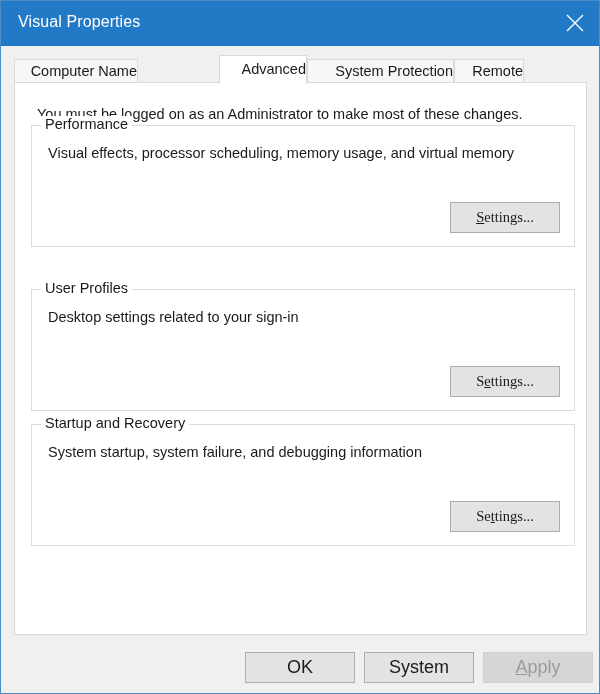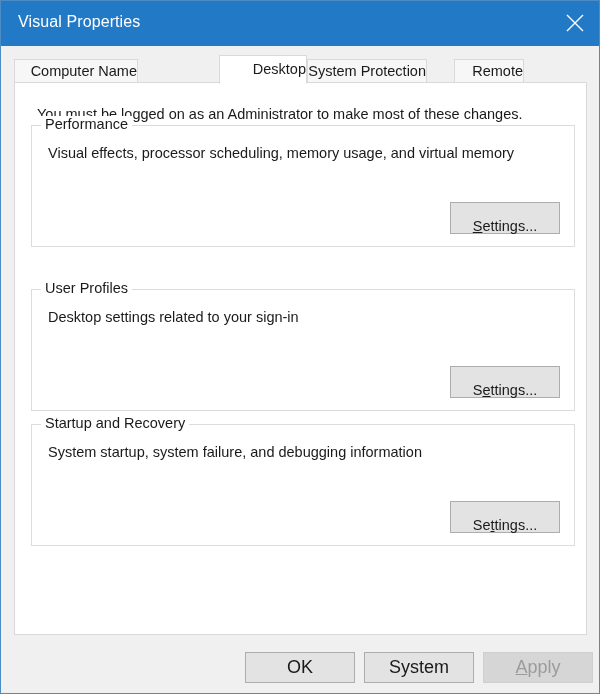--- a/index.html
+++ b/index.html
@@ -135,24 +135,24 @@
   }
 
   
   .btn {
     position: absolute;
     box-sizing: border-box;
     background: #e3e3e3;
     border: 1px solid #adadad;
     color: #1a1a1a;
     font-size: 14.5px;
-    font-family: Liberation Sans, sans-serif;
-    cursor: default;
-    white-space: nowrap;
-    padding: 15px;
+    font-family: Liberation Serif, serif;
+    cursor: default;
+    white-space: nowrap;
+    padding: 6px;
   }
   .btn.settings {
     width: 110px;
     height: 31px;
     right: 14px;
   }
   .acc { text-decoration: underline; }
 
   
   #env-vars-button {
@@ -222,22 +222,22 @@
     <div id="title-text">Visual Properties</div>
     <div id="close-button">
       <svg width="20" height="20" viewBox="0 0 20 20">
         <path d="M2 2 L18 18 M18 2 L2 18" stroke="#ffffff" stroke-width="1.4" fill="none"></path>
       </svg>
     </div>
   </div>
 
   <div id="tabstrip">
       <div class="tab" style="left: 0px; width: 124px;"><span>Computer Name</span></div>
-      <div class="tab selected" style="left: 205px; width: 88px;"><span>Desktop</span></div>
-      <div class="tab" style="left: 293px; width: 120px;"><span>System Protection</span></div>
+      <div class="tab selected" style="left: 205px; width: 88px;"><span>Advanced</span></div>
+      <div class="tab" style="left: 293px; width: 147px;"><span>System Protection</span></div>
       <div class="tab" style="left: 440px; width: 70px;"><span>Remote</span></div>
     </div>
 
   <div id="tabpanel">
     <div id="admin-note">You must be logged on as an Administrator to make most of these changes.</div>
     <div id="groups-host">
         <div class="groupbox" style="top: 42px; height: 122px;">
           <div class="group-legend">Performance</div>
           <div class="group-desc">Visual effects, processor scheduling, memory usage, and virtual memory</div>
           <button class="btn settings" style="top: 76px;"><span class="acc">S</span>ettings...</button>

